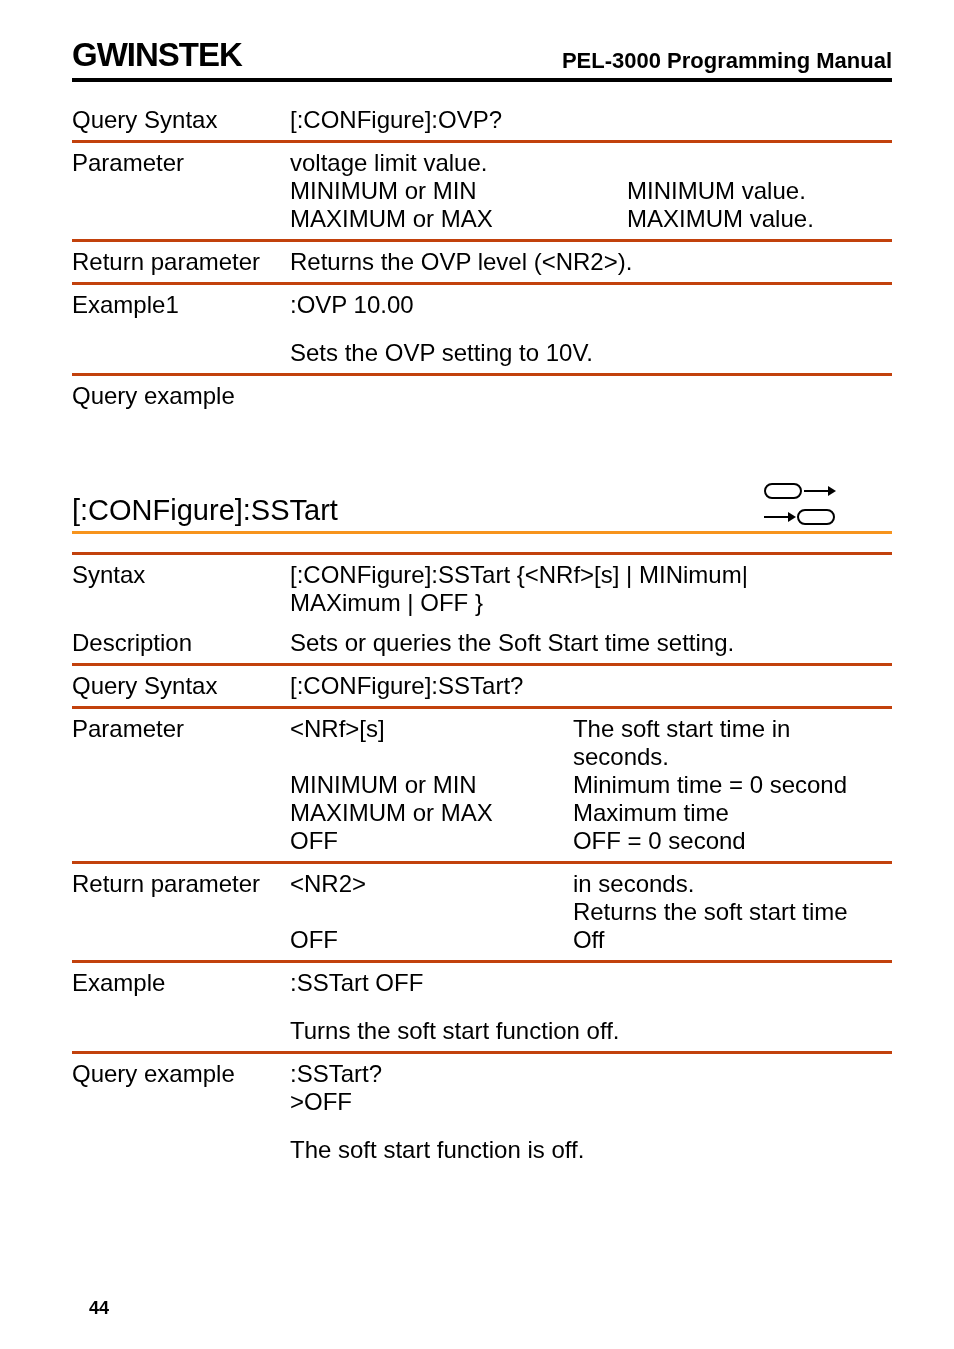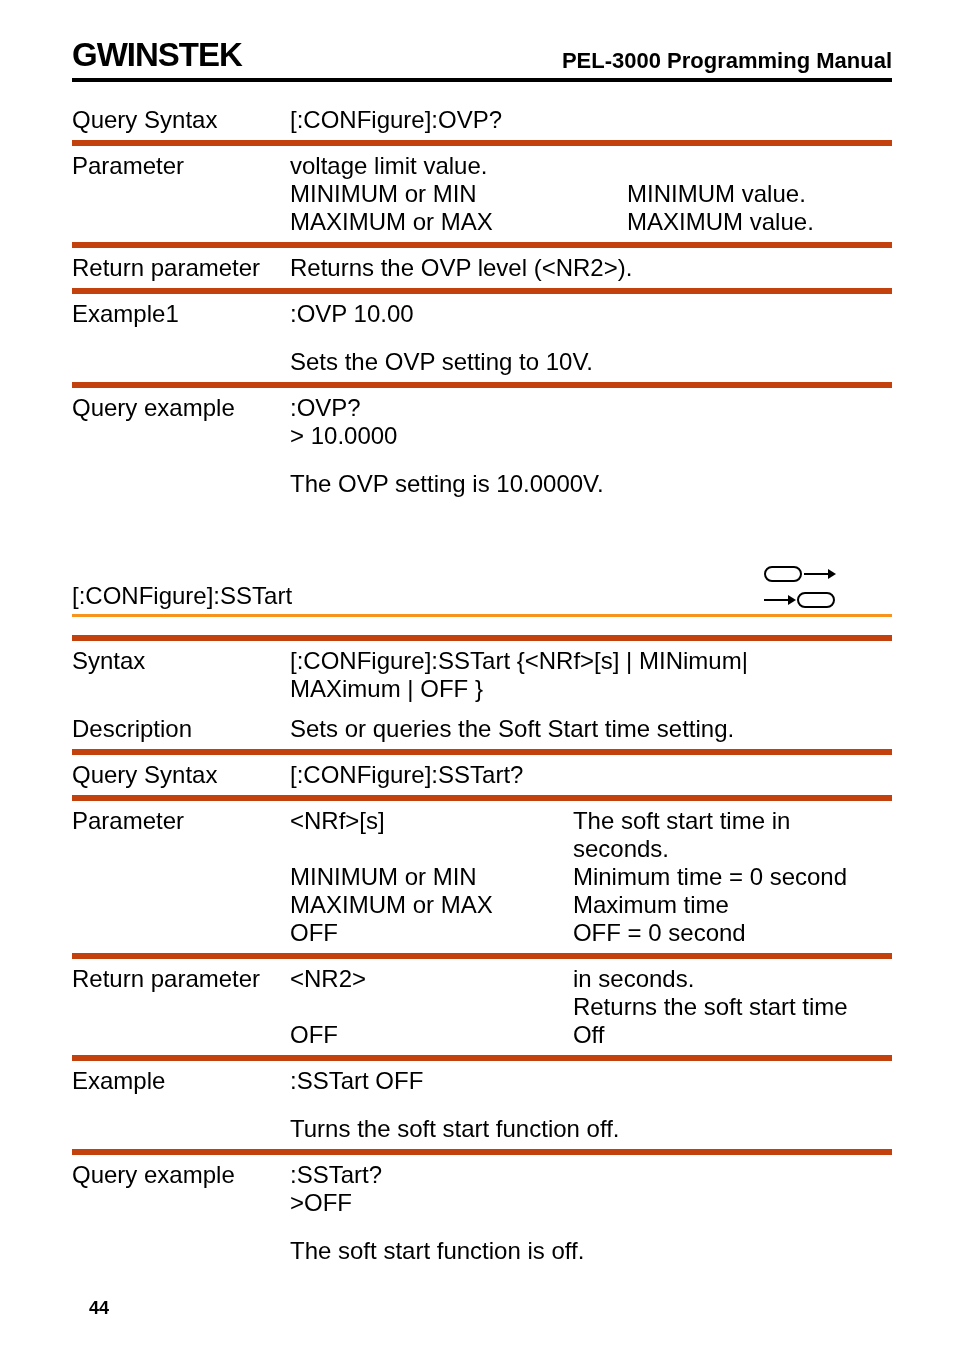--- a/index.html
+++ b/index.html
@@ -39,32 +39,32 @@
       width: 218px;
       flex-shrink: 0;
       padding: 6px 0;
     }
     .val-col { flex: 1; padding: 6px 0; }
     .subrow { display: flex; }
     .subleft { width: 56%; }
     .subright { width: 44%; }
     .subleft-wide { width: 47%; }
     .subright-narrow { width: 53%; }
-    .hr-thin { border-top: 6px solid #c2410c; }
+    .hr-thin { border-top: 3px solid #c2410c; }
     .stack { margin-top: 20px; }
     .section-title-row {
       display: flex;
       justify-content: space-between;
       align-items: flex-end;
       margin-top: 58px;
       border-bottom: 3px solid #f7941d;
       padding-bottom: 4px;
     }
     .section-title {
-      font-size: 24px;
+      font-size: 29px;
       font-weight: 400;
       margin-top: 20px;
     }
     .icons {
       display: flex;
       flex-direction: column;
       gap: 6px;
       padding-right: 56px;
     }
     .icon-row {
@@ -116,25 +116,20 @@
   </div>
   <div class="row hr-thin">
     <div class="label-col">Example1</div>
     <div class="val-col">
       <div>:OVP 10.00</div>
       <div class="stack">Sets the OVP setting to 10V.</div>
     </div>
   </div>
   <div class="row hr-thin">
     <div class="label-col">Query example</div>
-    <div class="val-col">
-      <div>:OVP?</div>
-      <div>&gt; 10.0000</div>
-      <div class="stack">The OVP setting is 10.0000V.</div>
-    </div>
   </div>
 </div>
 
 <div class="section-title-row">
   <div class="section-title">[:CONFigure]:SSTart</div>
   <div class="icons">
     <div class="icon-row">
       <svg width="72" height="20" viewBox="0 0 72 20">
         <rect x="1" y="3" width="36" height="14" rx="7" fill="none" stroke="#000" stroke-width="2"></rect>
         <line x1="40" y1="10" x2="64" y2="10" stroke="#000" stroke-width="2"></line>

